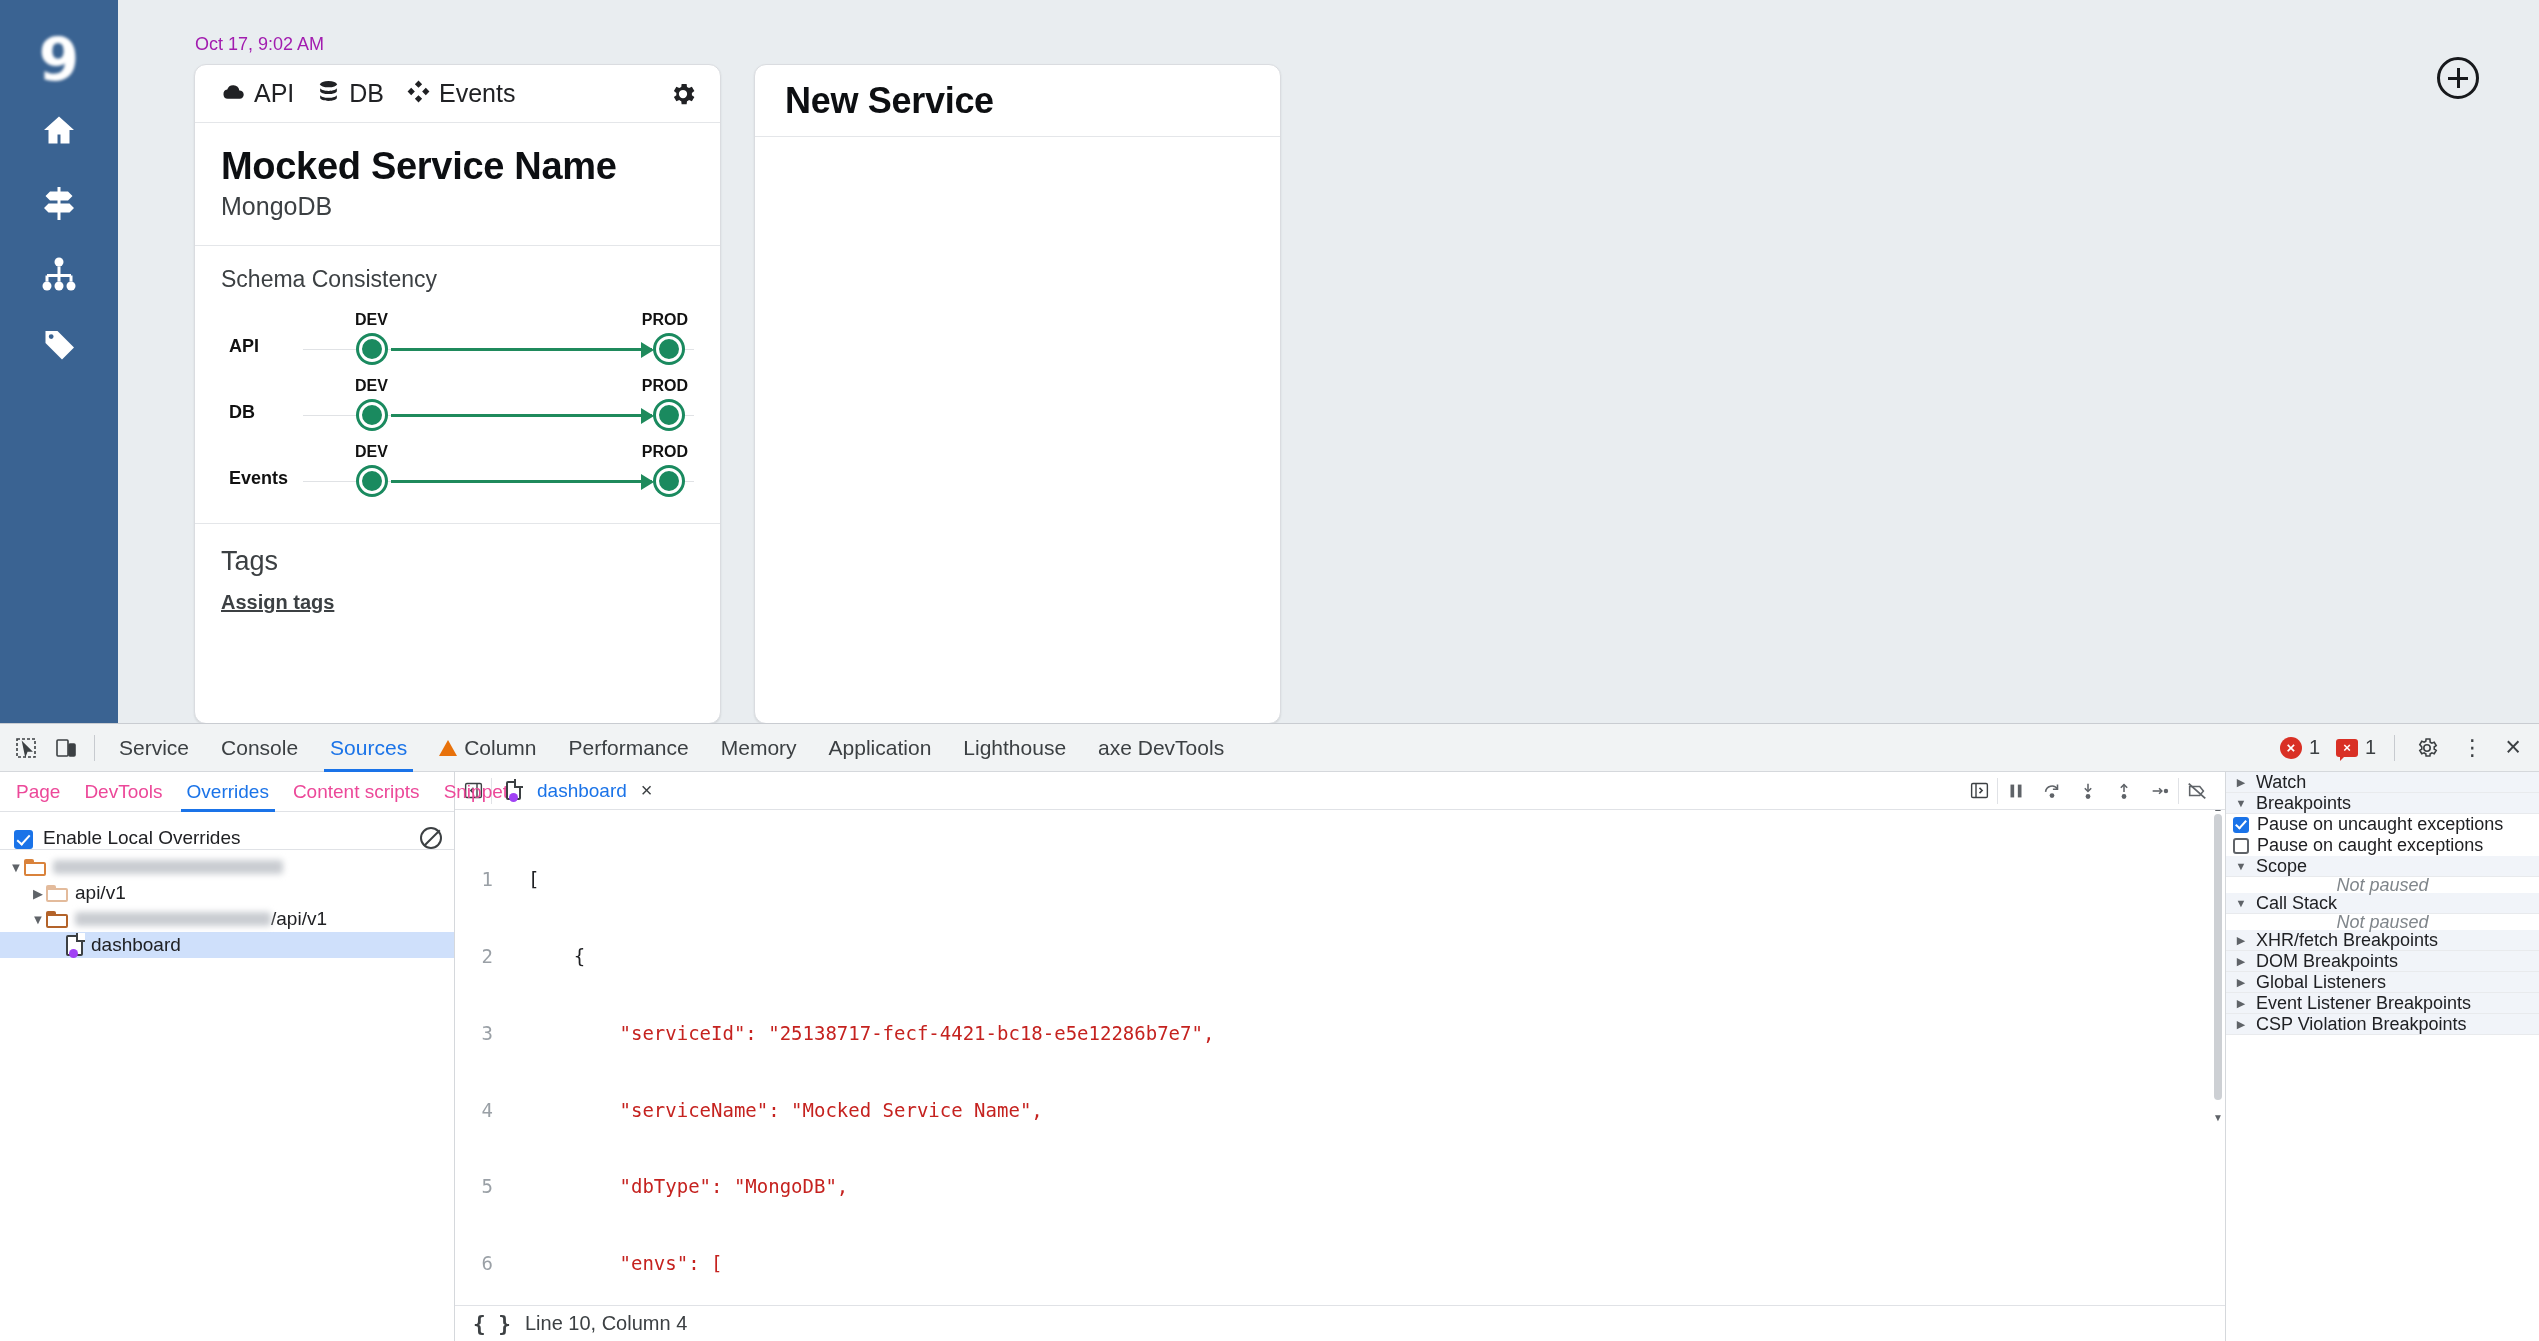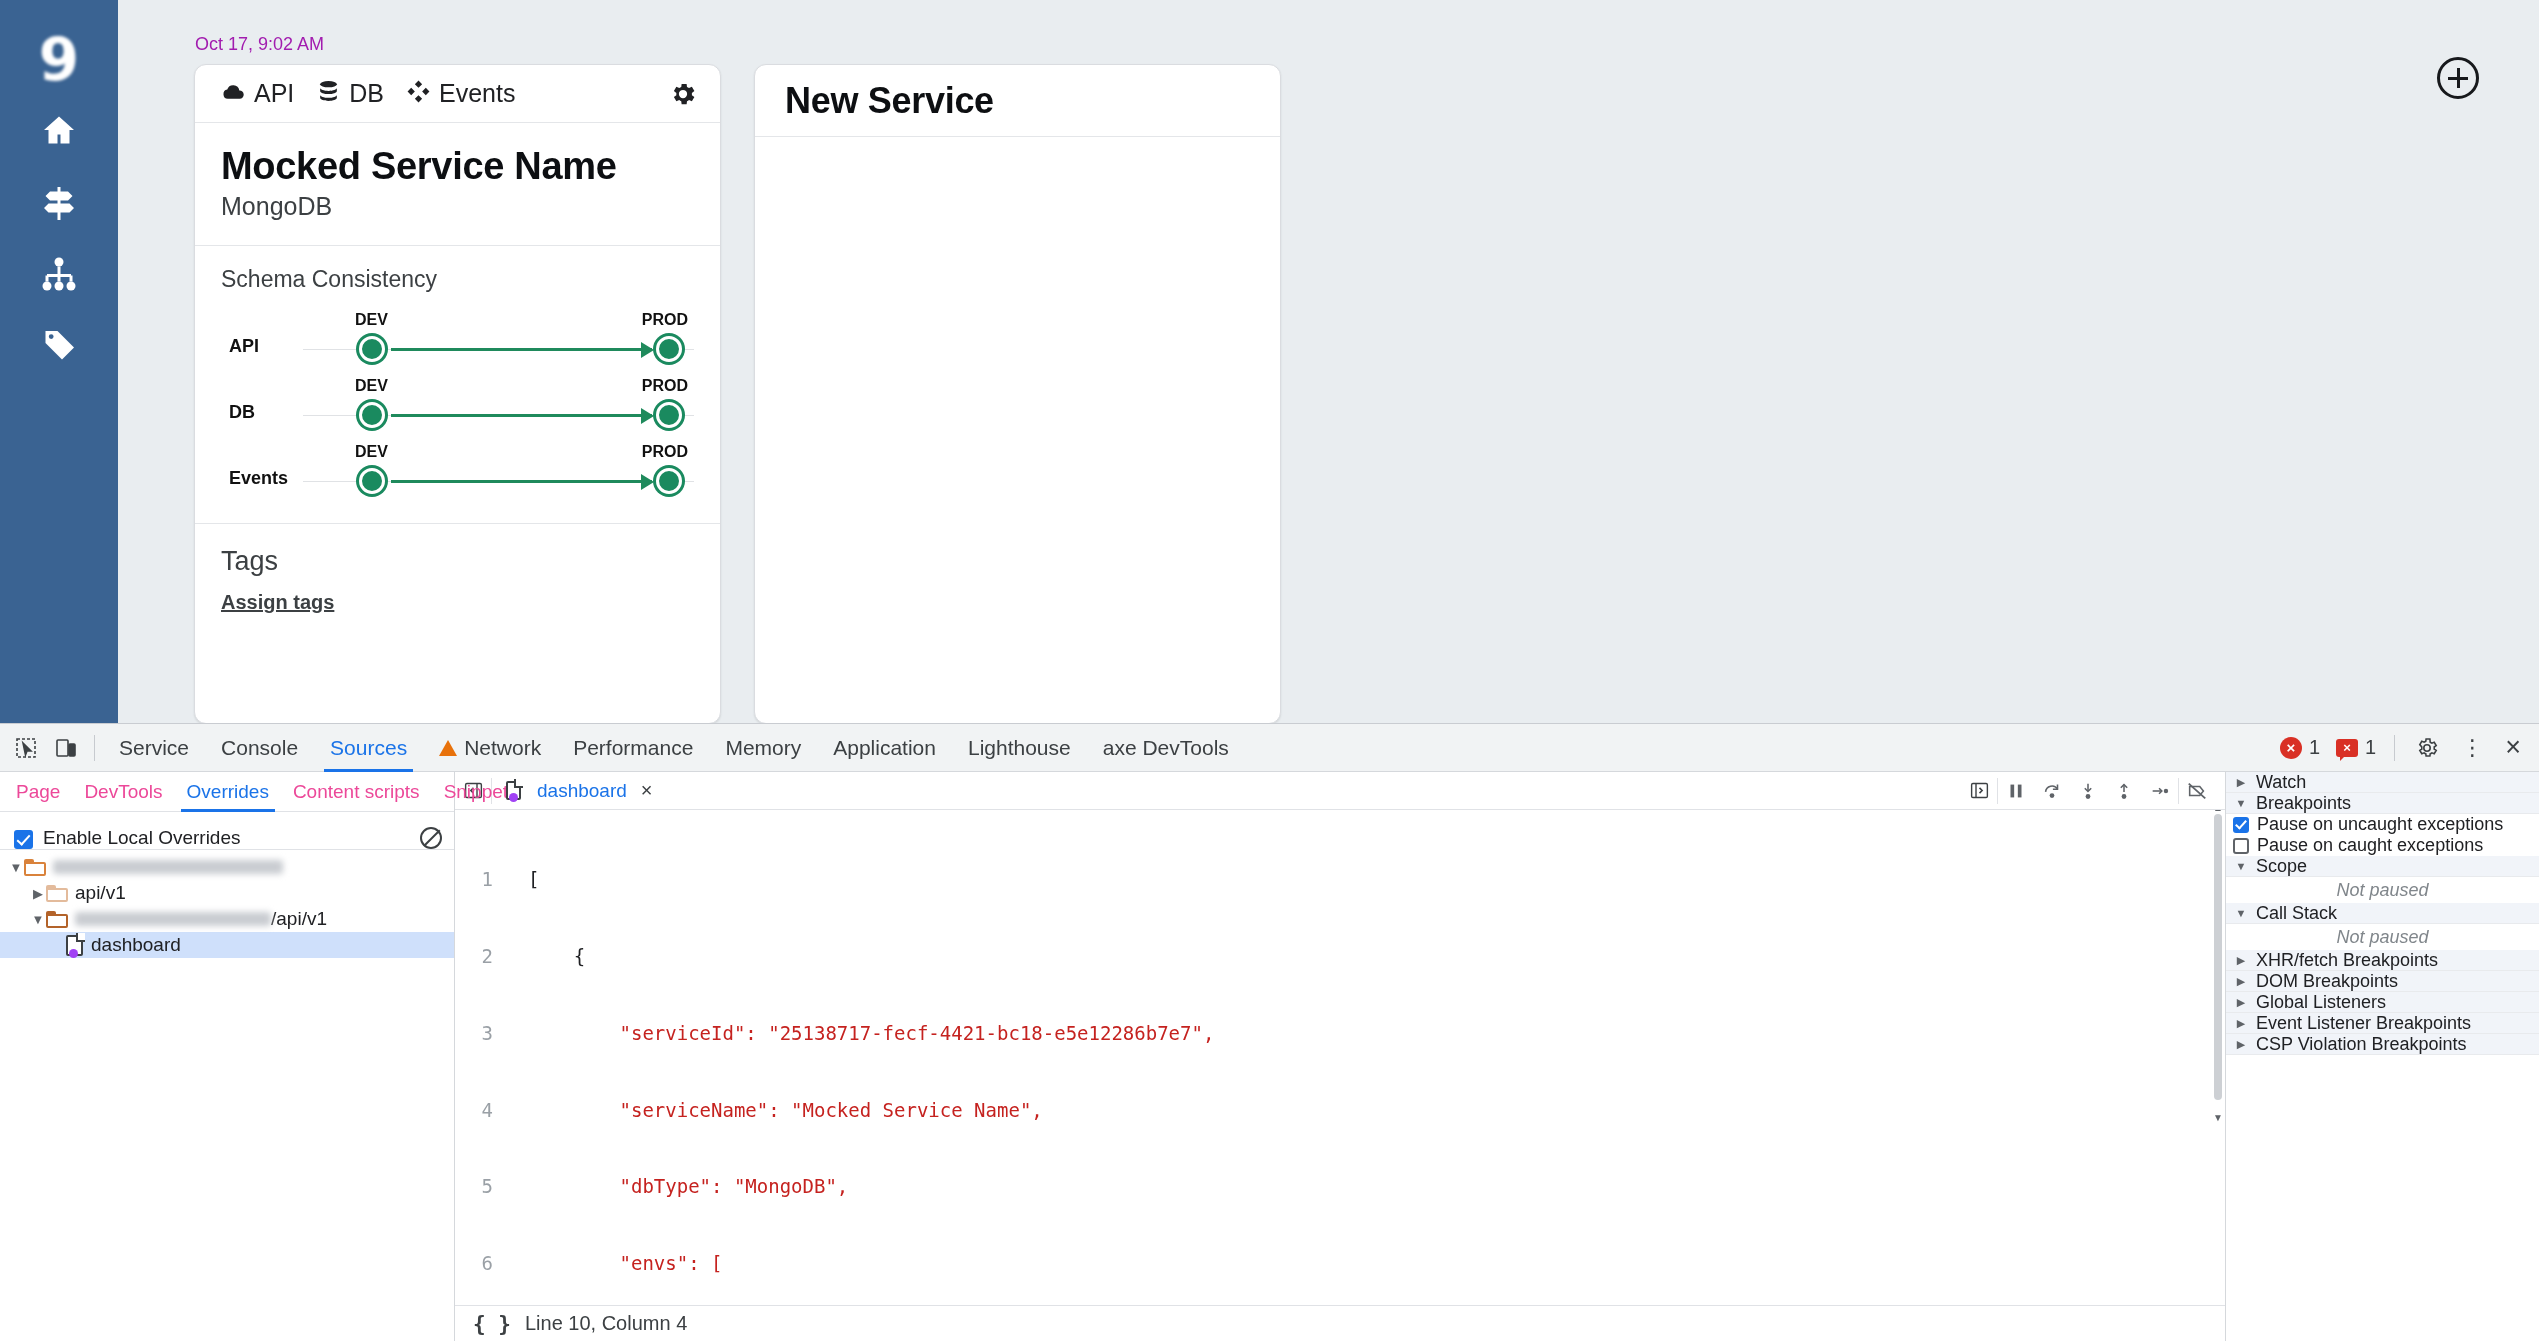--- a/index.html
+++ b/index.html
@@ -245,21 +245,21 @@
   #status-bar .braces { font-family: "DejaVu Sans Mono", monospace; font-size: 21px; color: #3c4043; font-weight: 700; }
   #status-bar .pos { font-size: 20px; color: #3c4043; }
 
   
   #dbg-pane { width: 314px; border-left: 1px solid #d5d8dc; background: #fff; overflow: hidden; }
   .sec-head { height: 21px; display: flex; align-items: center; gap: 7px; padding-left: 7px; background: #f1f4f9; border-bottom: 1px solid #e8eaed; font-size: 18px; color: #202124; cursor: pointer; }
   .sec-head .tri { width: 12px; font-size: 11px; color: #5f6368; }
   .bp-row { height: 21px; display: flex; align-items: center; gap: 8px; padding-left: 7px; font-size: 18px; color: #202124; }
   .bp-row .cb { width: 16px; height: 16px; }
   .bp-row .cb:after { left: 5px; top: 1px; width: 4px; height: 9px; border-width: 0 2px 2px 0; }
-  .notpaused { height: 26px; display: flex; align-items: center; justify-content: center; font-size: 18px; color: #80868b; font-style: italic; }
+  .notpaused { height: 16px; display: flex; align-items: center; justify-content: center; font-size: 18px; color: #80868b; font-style: italic; }
 </style>
 </head>
 <body>
 
 <div id="app">
 
   <div id="rail">
     <div class="logo">9</div>
 
     <div class="rail-item">
@@ -428,21 +428,21 @@
         <span>Service</span>
       </div>
     <div class="dt-tab">
         <span>Console</span>
       </div>
     <div class="dt-tab active">
         <span>Sources</span>
       </div>
     <div class="dt-tab">
       <span class="warn-tri"></span>
-      <span>Network</span>
+      <span>Column</span>
     </div>
     <div class="dt-tab">
         <span>Performance</span>
       </div>
     <div class="dt-tab">
         <span>Memory</span>
       </div>
     <div class="dt-tab">
         <span>Application</span>
       </div>

